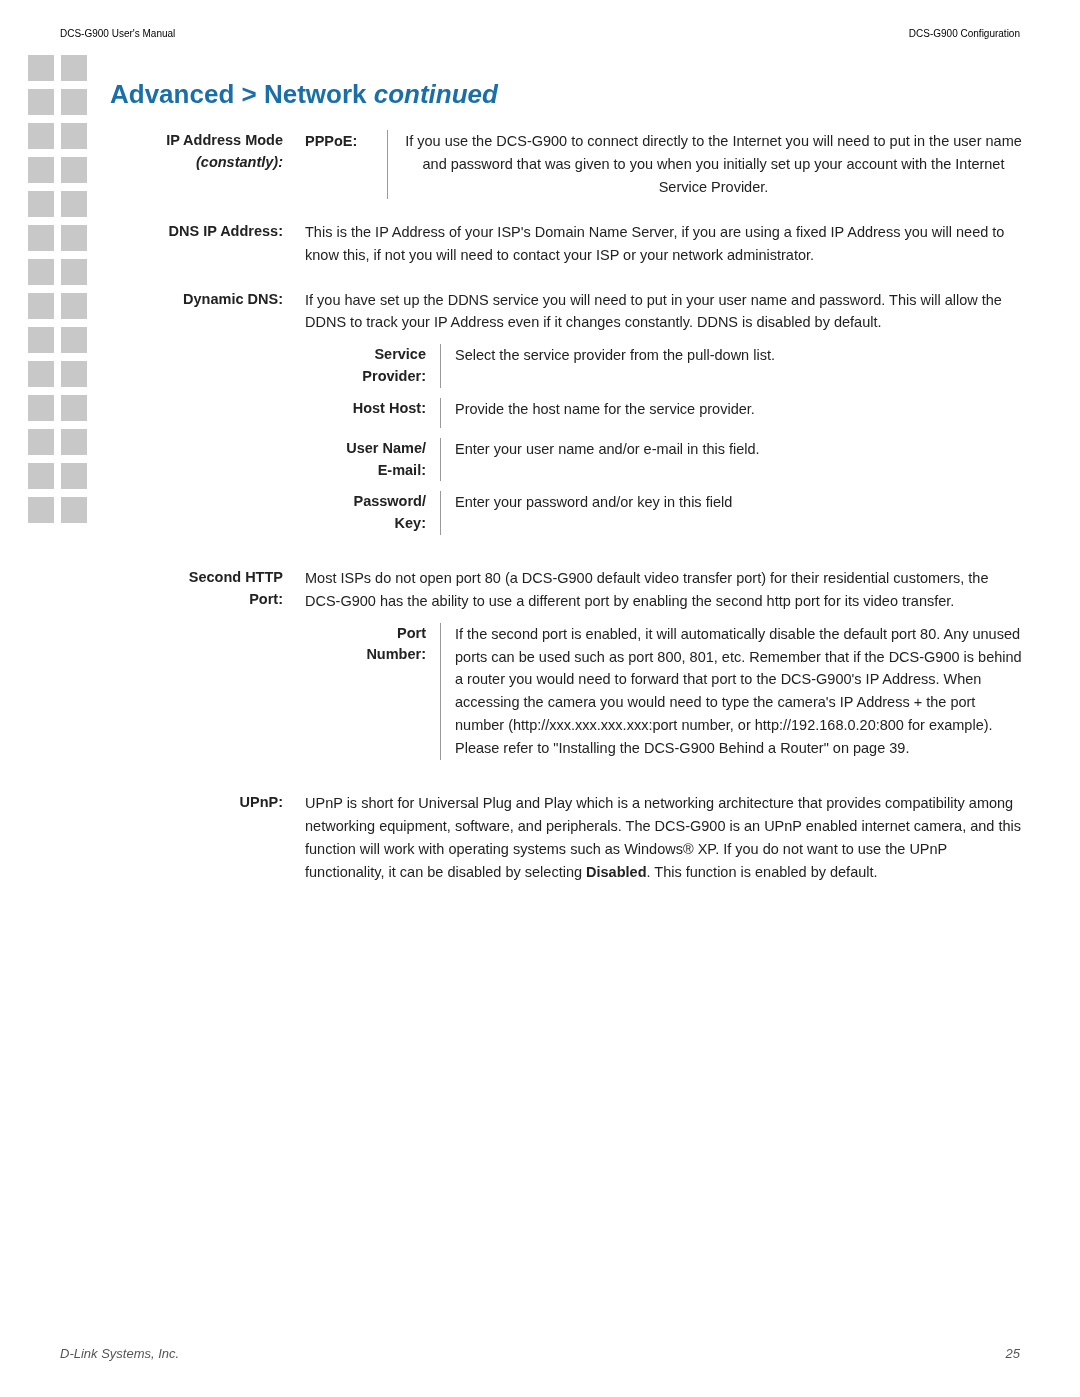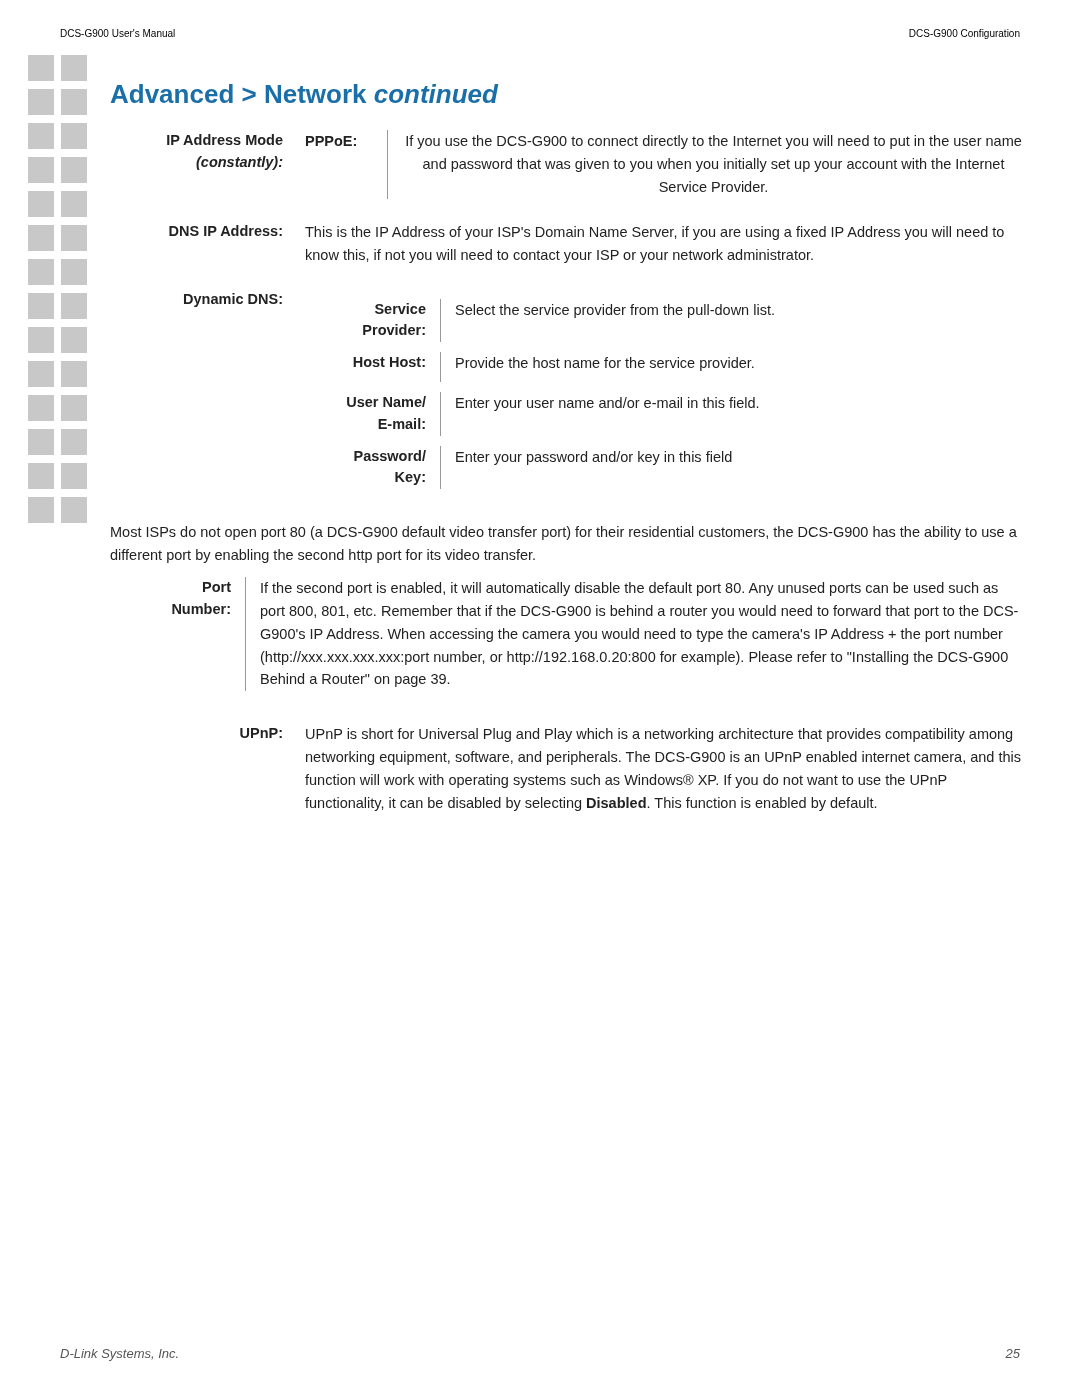--- a/index.html
+++ b/index.html
@@ -255,20 +255,21 @@
   <div class="main-row">
     <div class="main-label">DNS IP Address:</div>
     <div class="main-body">
       This is the IP Address of your ISP's Domain Name Server, if you are using a fixed IP Address you will need to know this, if not you will need to contact your ISP or your network administrator.
     </div>
   </div>
 
   <div class="main-row">
     <div class="main-label">Dynamic DNS:</div>
     <div class="main-body">
+      <p>If you have set up the DDNS service you will need to put in your user name and password. This will allow the DDNS to track your IP Address even if it changes constantly. DDNS is disabled by default.</p>
 
       <div class="sub-row">
         <div class="sub-row-label">Service<br>Provider:</div>
         <div class="sub-row-divider"></div>
         <div class="sub-row-content">Select the service provider from the pull-down list.</div>
       </div>
 
       <div class="sub-row">
         <div class="sub-row-label">Host Host:</div>
         <div class="sub-row-divider"></div>
@@ -283,20 +284,21 @@
 
       <div class="sub-row">
         <div class="sub-row-label">Password/<br>Key:</div>
         <div class="sub-row-divider"></div>
         <div class="sub-row-content">Enter your password and/or key in this field</div>
       </div>
     </div>
   </div>
 
   <div class="main-row">
+    <div class="main-label">Second HTTP<br>Port:</div>
     <div class="main-body">
       <p>Most ISPs do not open port 80 (a DCS-G900 default video transfer port) for their residential customers, the DCS-G900 has the ability to use a different port by enabling the second http port for its video transfer.</p>
 
       <div class="sub-row">
         <div class="sub-row-label">Port<br>Number:</div>
         <div class="sub-row-divider"></div>
         <div class="sub-row-content">
           If the second port is enabled, it will automatically disable the default port 80. Any unused ports can be used such as port 800, 801, etc. Remember that if the DCS-G900 is behind a router you would need to forward that port to the DCS-G900's IP Address. When accessing the camera you would need to type the camera's IP Address + the port number (http://xxx.xxx.xxx.xxx:port number, or http://192.168.0.20:800 for example). Please refer to "Installing the DCS-G900 Behind a Router" on page 39.
         </div>
       </div>

